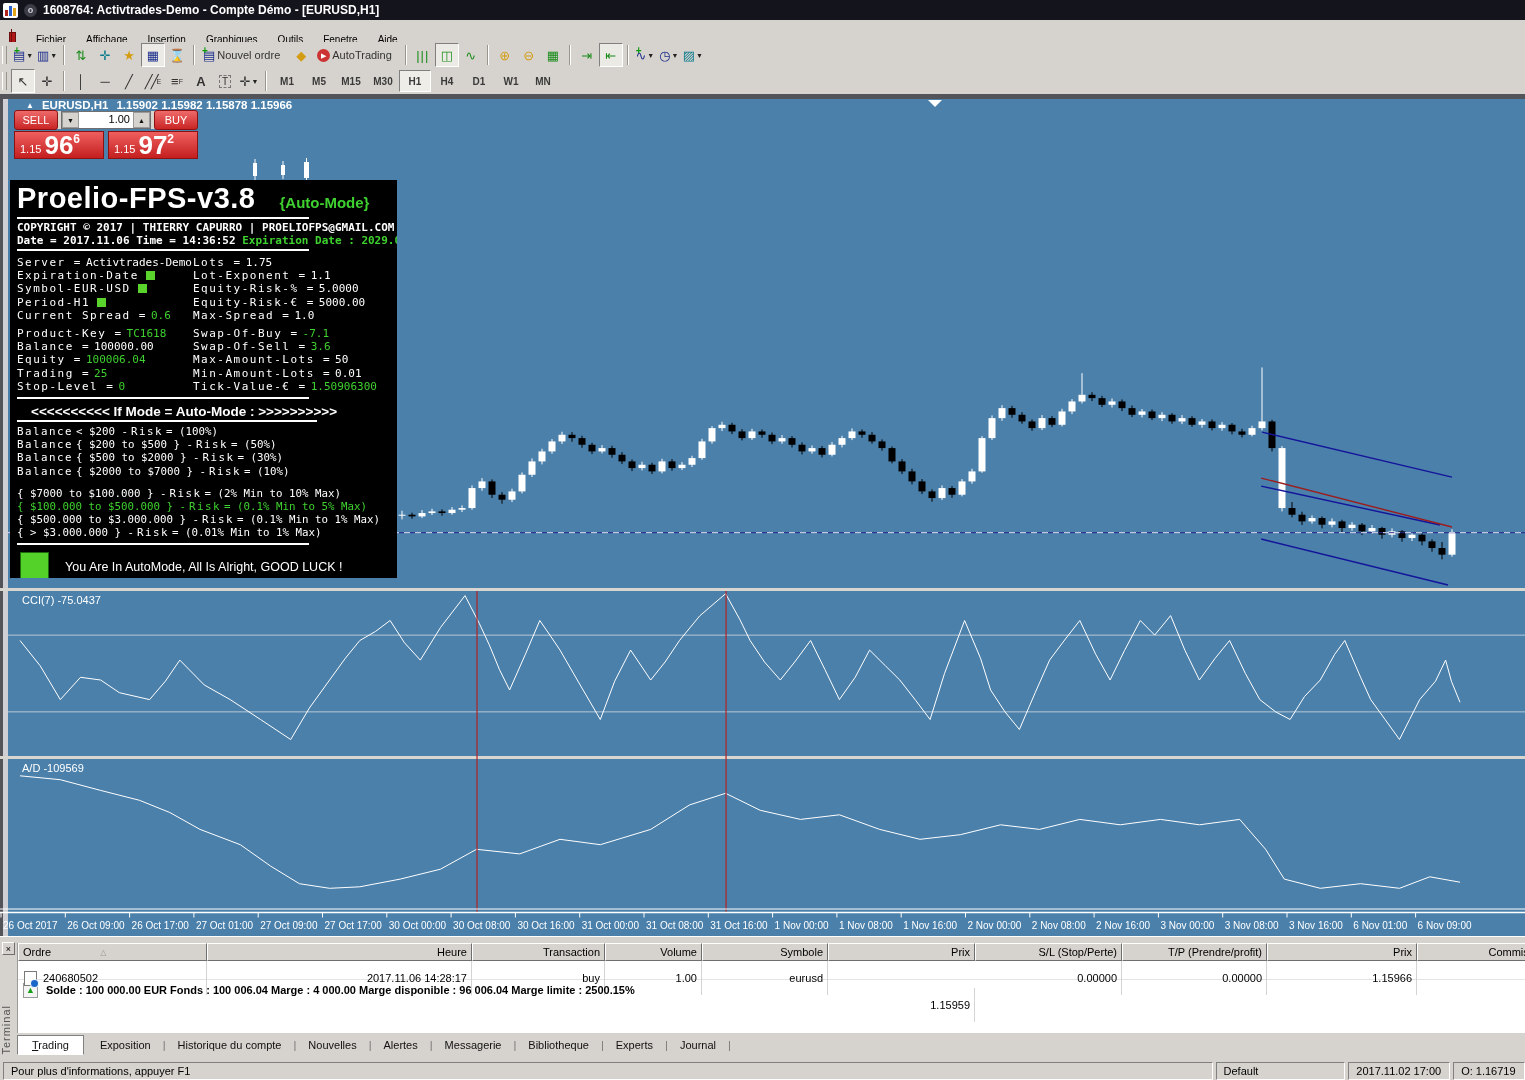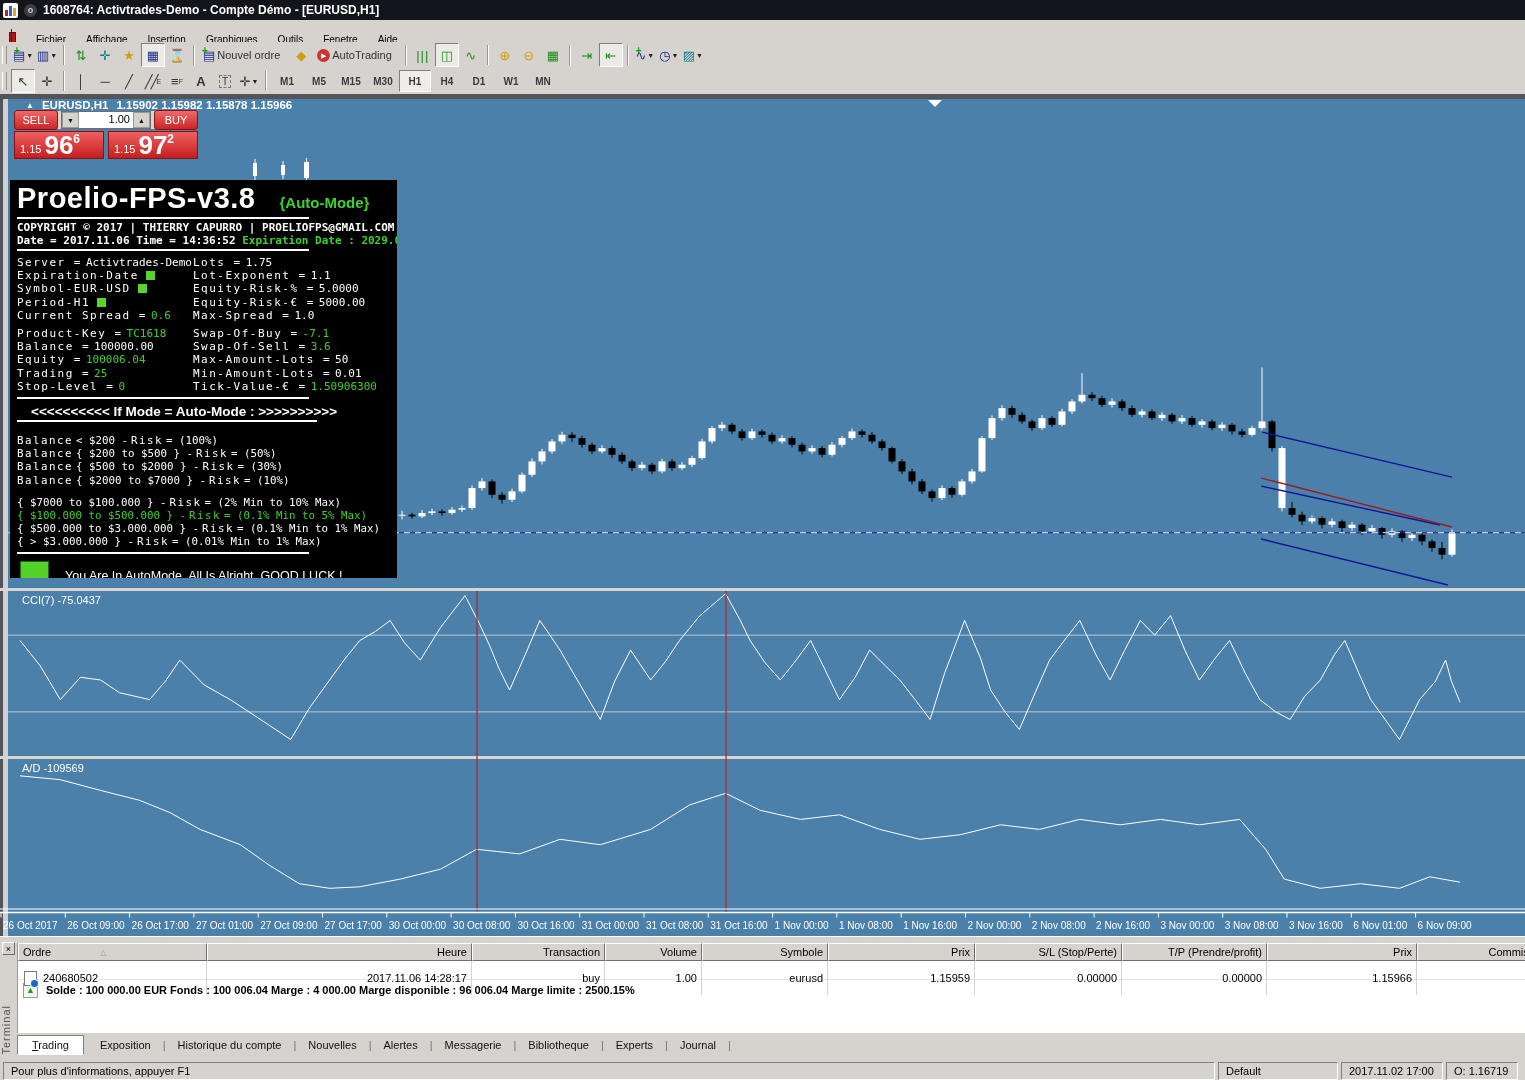--- a/index.html
+++ b/index.html
@@ -68,21 +68,21 @@
   .ea-copy{font-size:11px;font-weight:bold;margin-top:1px;white-space:nowrap}
   .ea-date{font-size:11px;font-weight:bold;white-space:nowrap}
   .g{color:#3fd12f}
   .ea-grid{display:flex;margin-top:5px}
   .ea-colL{width:176px}.ea-colR{flex:1}
   .ea-row{font-size:11px;line-height:13.2px;white-space:nowrap}
   .ea-l{letter-spacing:1.5px;margin-right:4px}
   .ea-box{display:inline-block;width:9px;height:9px;background:#5ad42c;margin-left:3px;vertical-align:-1px}
   .ea-modewrap{width:300px;border-bottom:2px solid #fff;margin-top:5px;padding-bottom:1px}
   .ea-mode-h{font-family:"Liberation Sans",sans-serif;font-size:13.5px;font-weight:bold;padding-left:14px;white-space:nowrap}
-  .risk-rows{margin-top:12px}
+  .risk-rows{margin-top:3px}
   .risk-row{font-size:10.8px;line-height:13.2px;white-space:nowrap}
   .risk-row .sp{letter-spacing:1.5px}
   .risk-row span{margin-right:3px}
   .ea-footer{display:flex;align-items:center;margin-top:7px;font-family:"Liberation Sans",sans-serif;font-size:12.5px}
   .ea-big-box{width:27px;height:29px;background:#55d22a;border:1px solid #1d6b0d;margin:0 16px 0 3px;flex:none}
   
   .terminal{position:absolute;top:936px;left:0;width:1525px;height:126px;background:#d6d3ce;border-top:1px solid #fff}
   .t-close{position:absolute;left:2px;top:5px;width:13px;height:13px;font-size:9px;line-height:10px;text-align:center;
            background:#d6d3ce;border:1px solid;border-color:#fff #6e6e6e #6e6e6e #fff;padding:0;font-family:"Liberation Sans",sans-serif}
   .t-strip-label{position:absolute;left:0px;bottom:8px;writing-mode:vertical-rl;transform:rotate(180deg);
@@ -694,21 +694,21 @@
         </span>
         <span class="t-dcell r" style="width: 133px;">
           <span>buy</span>
         </span>
         <span class="t-dcell r" style="width: 97px;">
           <span>1.00</span>
         </span>
         <span class="t-dcell r" style="width: 126px;">
           <span>eurusd</span>
         </span>
-        <span class="t-dcell r" style="width: 147px;">
+        <span class="t-dcell r" style="width: 147px; margin-top: 27px;">
           <span>1.15959</span>
         </span>
         <span class="t-dcell r" style="width: 147px;">
           <span>0.00000</span>
         </span>
         <span class="t-dcell r" style="width: 145px;">
           <span>0.00000</span>
         </span>
         <span class="t-dcell r" style="width: 150px;">
           <span>1.15966</span>
@@ -738,16 +738,16 @@
       <span class="tab-sep">|</span>
       <span class="tab">Experts</span>
       <span class="tab-sep">|</span>
       <span class="tab">Journal</span>
       <span class="tab-sep">|</span>
     </div>
 </div>
 
 <div class="statusbar">
   <span class="s-cell" style="width:1212px">Pour plus d'informations, appuyer F1</span>
-  <span class="s-cell" style="width:120px">Default</span>
+  <span class="s-cell" style="width:130px">Default</span>
   <span class="s-cell" style="width:102px">2017.11.02 17:00</span>
   <span class="s-cell" style="width:72px">O: 1.16719</span>
 </div>
 
 </body></html>

